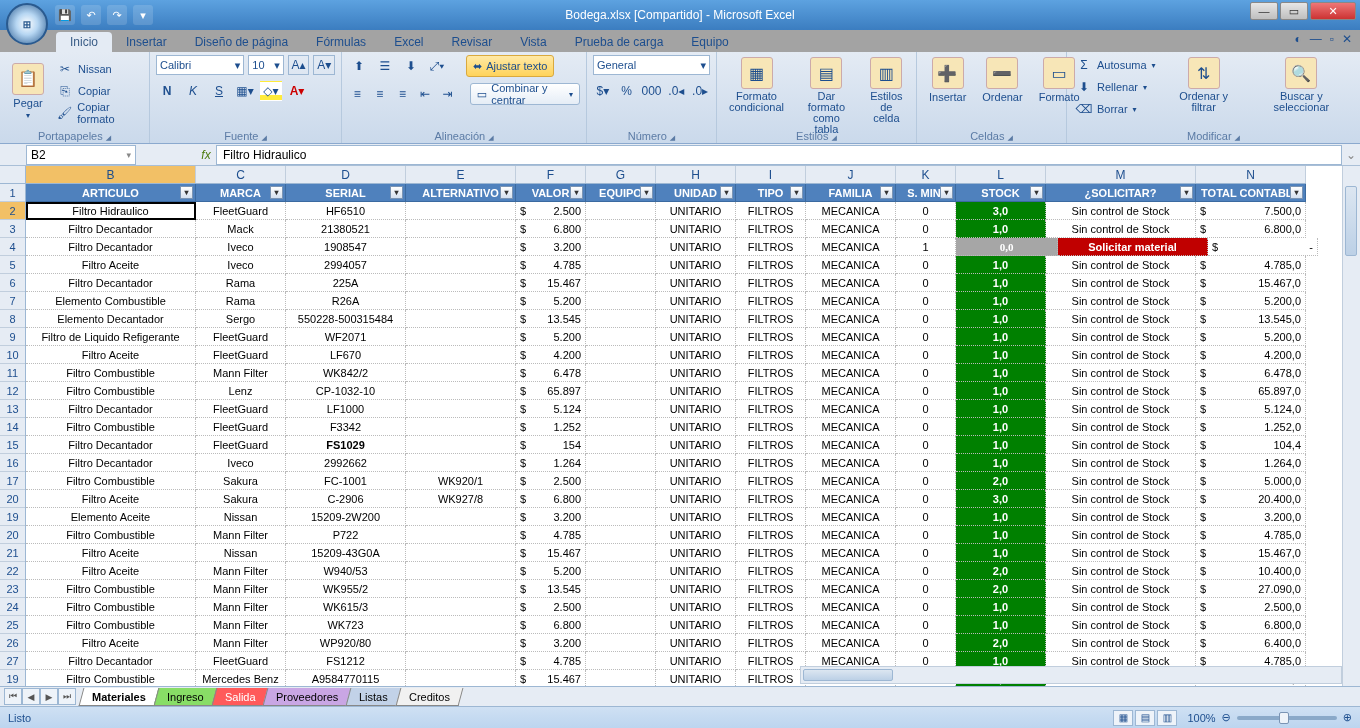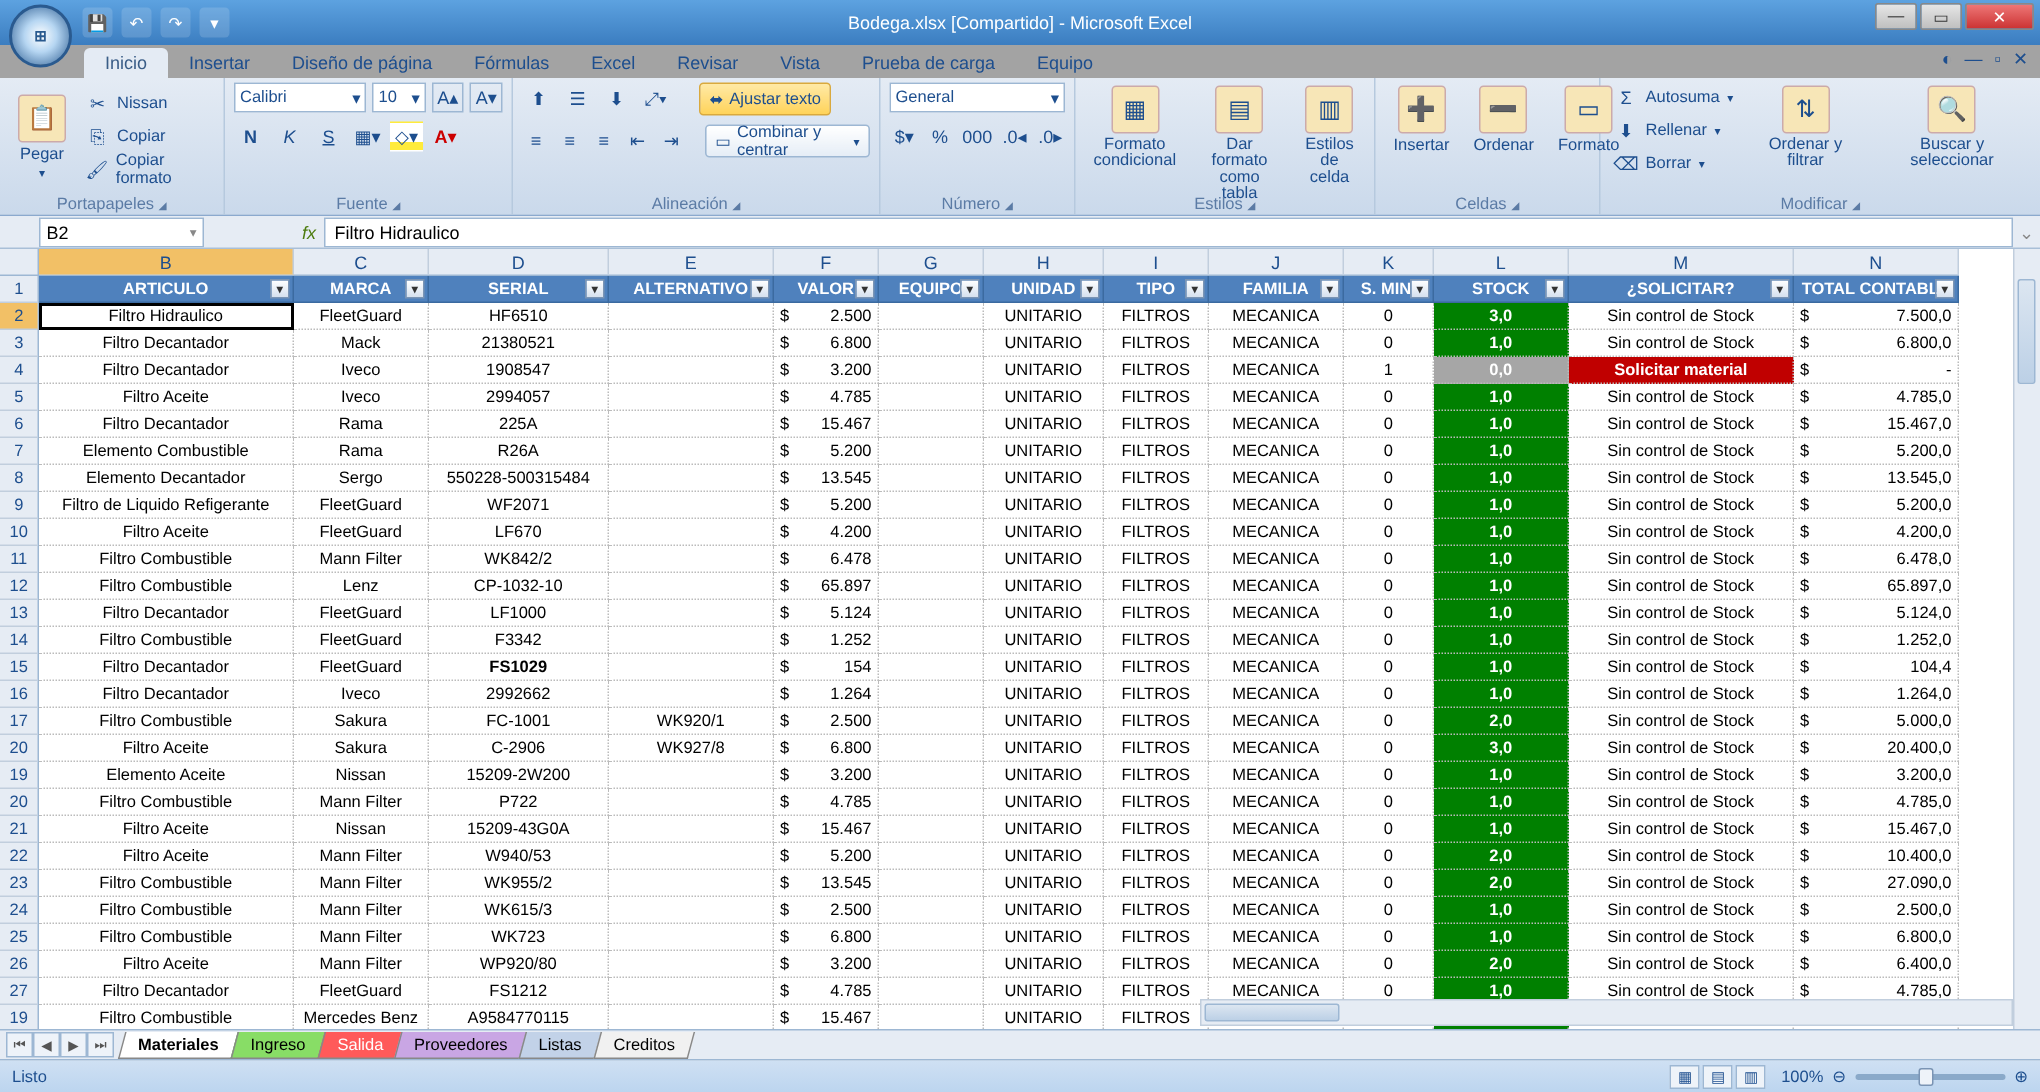--- a/index.html
+++ b/index.html
@@ -418,21 +418,21 @@
         <div class="td center" style="width: 110px;"></div>
         <div class="td currency" style="width: 70px;">
           <span>$</span>
           <span>3.200</span>
         </div>
         <div class="td " style="width: 70px;"></div>
         <div class="td center" style="width: 80px;">UNITARIO</div>
         <div class="td center" style="width: 70px;">FILTROS</div>
         <div class="td center" style="width: 90px;">MECANICA</div>
         <div class="td center" style="width: 60px;">1</div>
-        <div class="td center stock-grey" style="width: 90px;">0,0</div>
+        <div class="td center stock-grey" style="width: 102px; font-family: Liberation Serif, serif;">0,0</div>
         <div class="td center sol-red" style="width: 150px;">Solicitar material</div>
         <div class="td currency" style="width: 110px;">
           <span>$</span>
           <span>-</span>
         </div>
       </div>
       <div class="trow">
         <div class="td center" style="width: 170px;">Filtro Aceite</div>
         <div class="td center" style="width: 90px;">Iveco</div>
         <div class="td center" style="width: 120px;">2994057</div>

